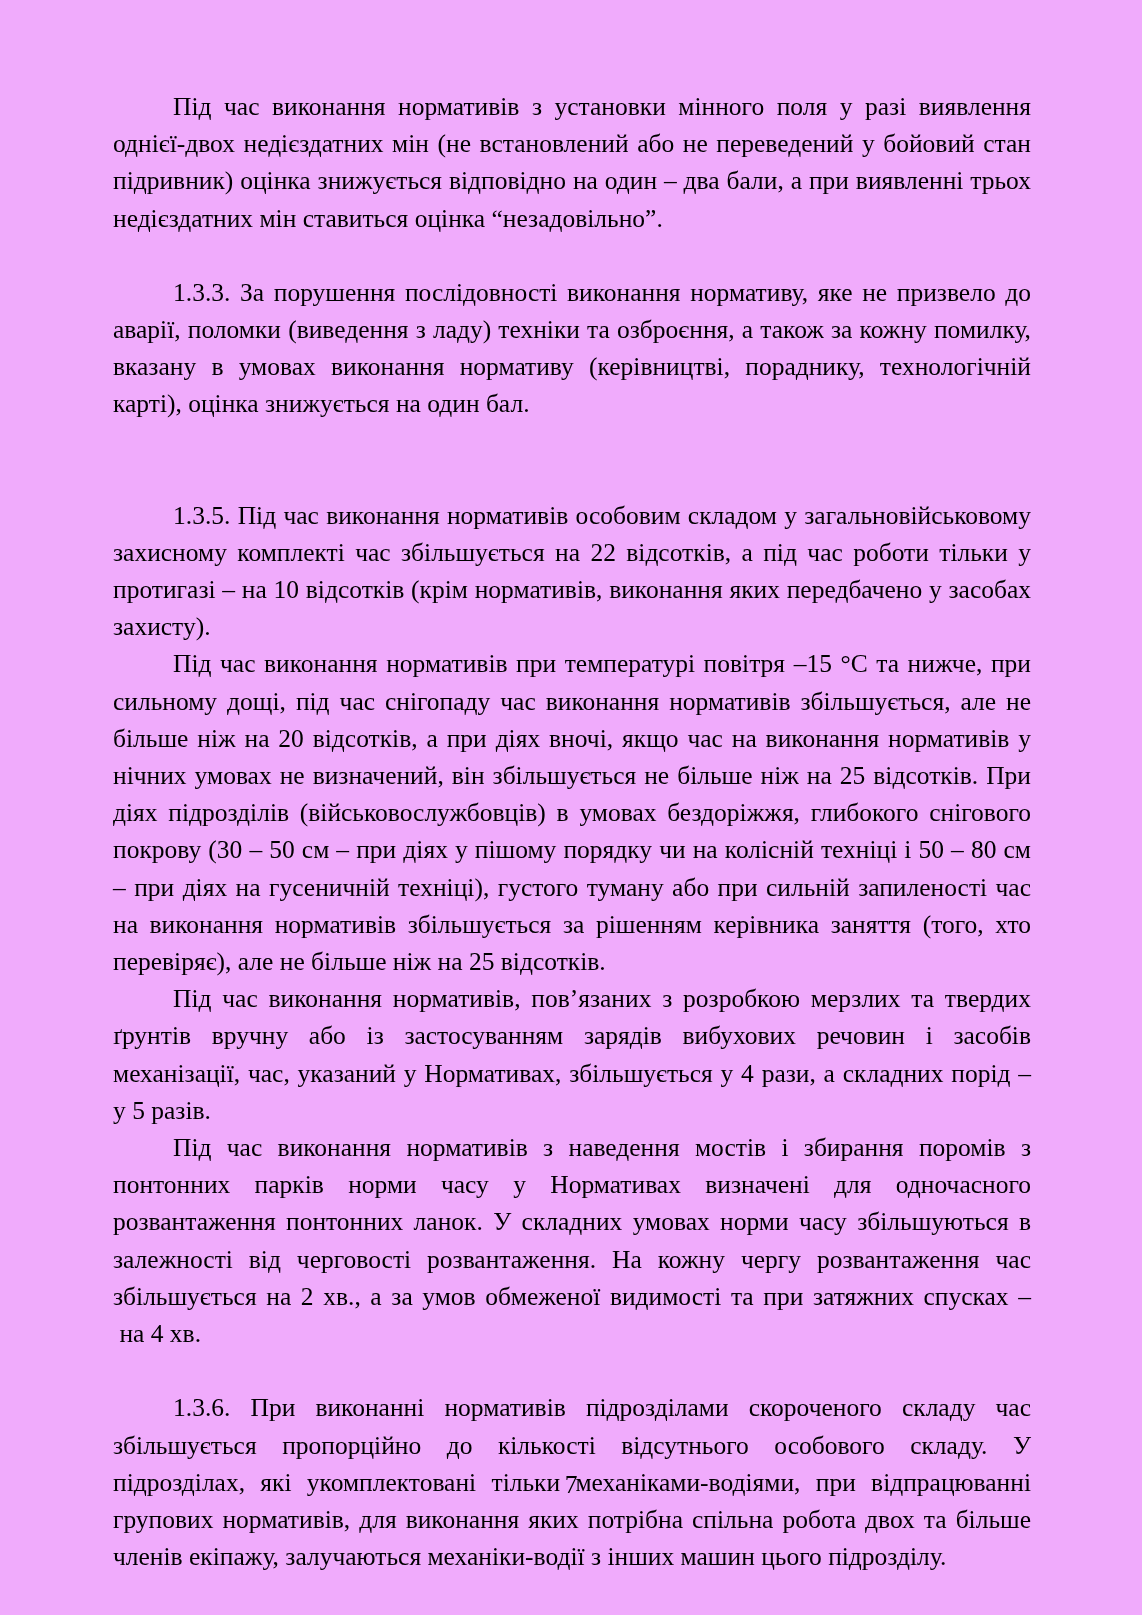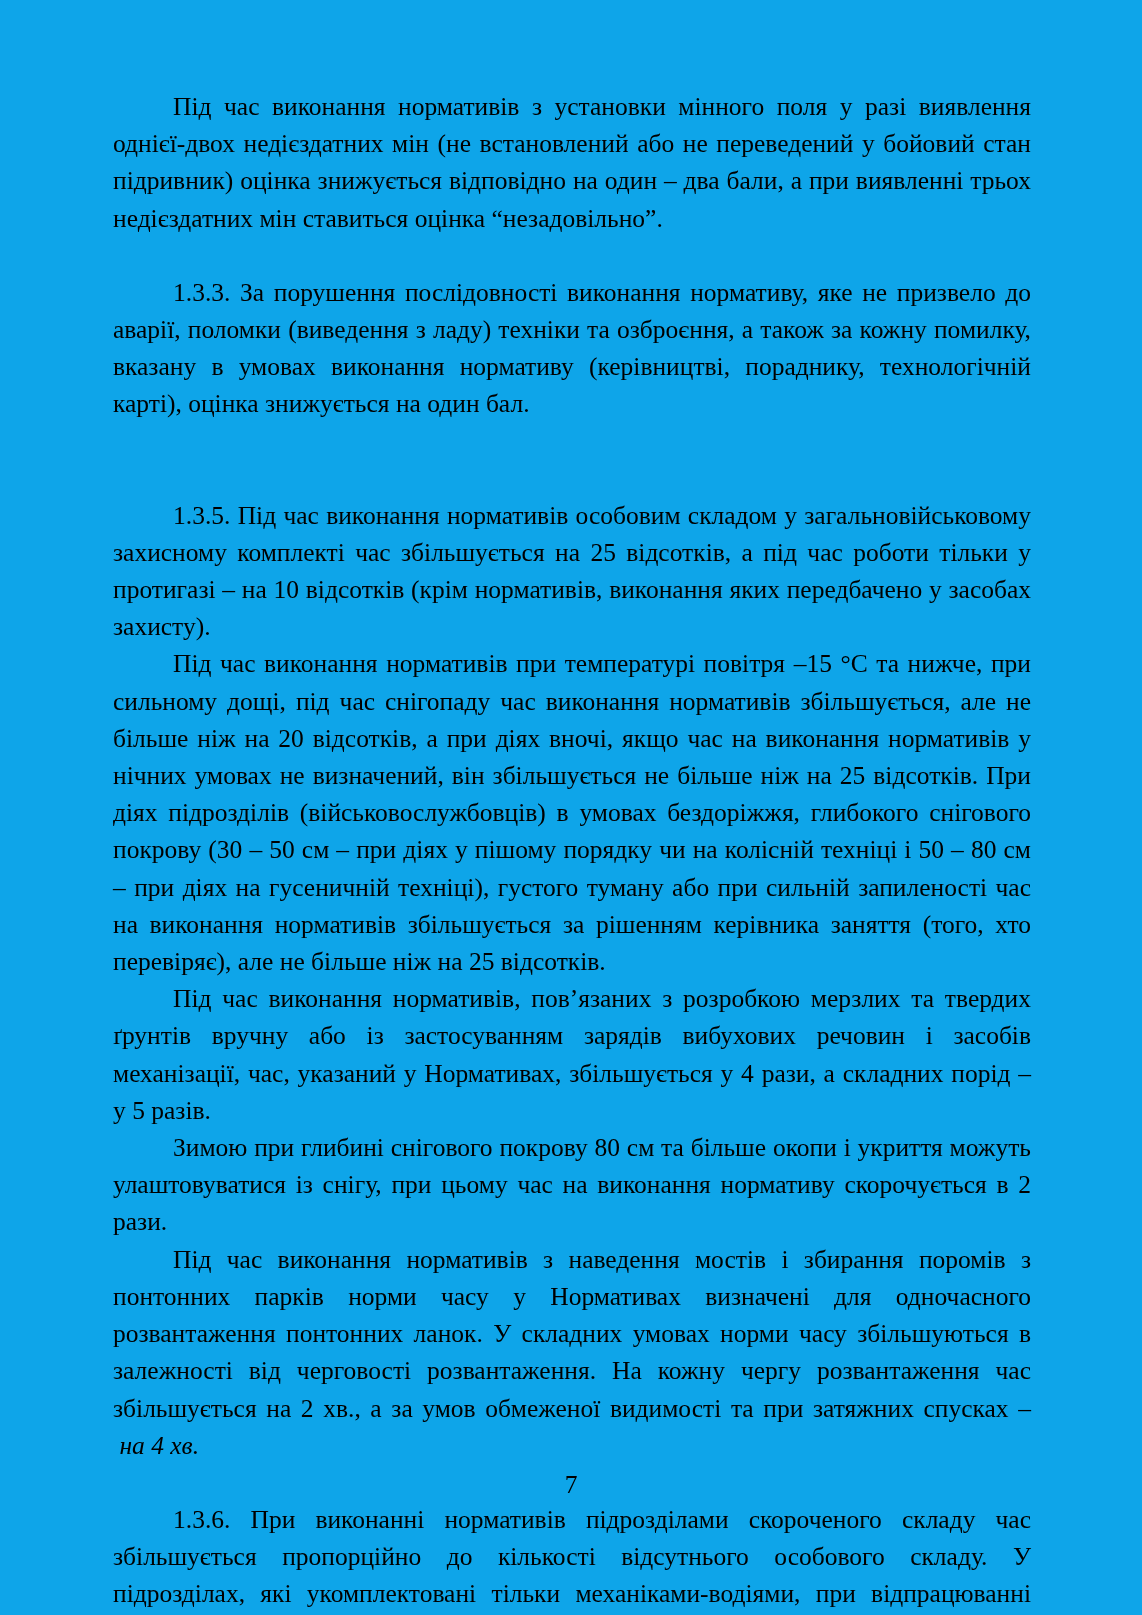--- a/index.html
+++ b/index.html
@@ -6,21 +6,21 @@
   html, body {
     margin: 0;
     padding: 0;
     background: #ffffff;
   }
   .page {
     position: relative;
     width: 1142px;
     height: 1615px;
     margin: 0 auto;
-    background: #0ea5e9;
+    background: #f0abfc;
     box-sizing: border-box;
     overflow: hidden;
   }
   .text-column {
     position: absolute;
     left: 113px;
     top: 88px;
     width: 918px;
     font-family: "Liberation Serif", "DejaVu Serif", serif;
     font-size: 25.5px;
@@ -38,21 +38,20 @@
     text-align: justify;
   }
   p.para:last-child {
     text-align: justify;
   }
   .gap-large {
     height: 37px;
   }
   .leading-space {
     white-space: pre;
-    font-style: italic;
   }
   .page-number {
     position: absolute;
     left: 0;
     right: 0;
     top: 1470px;
     text-align: center;
     font-family: "Liberation Serif", "DejaVu Serif", serif;
     font-size: 25.5px;
     color: #000000;
@@ -69,27 +68,26 @@
 
     <div class="gap-large"></div>
 
     <p class="para">1.3.3. За порушення послідовності виконання нормативу, яке не призвело до аварії, поломки (виведення з ладу) техніки та озброєння, а також за кожну помилку, вказану в умовах виконання нормативу (керівництві, пораднику, технологічній карті), оцінка знижується на один бал.</p>
 
     <div class="gap-large"></div>
 
 
     <div class="gap-large"></div>
 
-    <p class="para">1.3.5. Під час виконання нормативів особовим складом у загальновійськовому захисному комплекті час збільшується на 25 відсотків, а під час роботи тільки у протигазі – на 10 відсотків (крім нормативів, виконання яких передбачено у засобах захисту).</p>
+    <p class="para">1.3.5. Під час виконання нормативів особовим складом у загальновійськовому захисному комплекті час збільшується на 22 відсотків, а під час роботи тільки у протигазі – на 10 відсотків (крім нормативів, виконання яких передбачено у засобах захисту).</p>
 
     <p class="para">Під час виконання нормативів при температурі повітря –15 °С та нижче, при сильному дощі, під час снігопаду час виконання нормативів збільшується, але не більше ніж на 20 відсотків, а при діях вночі, якщо час на виконання нормативів у нічних умовах не визначений, він збільшується не більше ніж на 25 відсотків. При діях підрозділів (військовослужбовців) в умовах бездоріжжя, глибокого снігового покрову (30 – 50 см – при діях у пішому порядку чи на колісній техніці і 50 – 80 см – при діях на гусеничній техніці), густого туману або при сильній запиленості час на виконання нормативів збільшується за рішенням керівника заняття (того, хто перевіряє), але не більше ніж на 25 відсотків.</p>
 
     <p class="para">Під час виконання нормативів, пов’язаних з розробкою мерзлих та твердих ґрунтів вручну або із застосуванням зарядів вибухових речовин і засобів механізації, час, указаний у Нормативах, збільшується у 4 рази, а складних порід – у 5 разів.</p>
 
-    <p class="para">Зимою при глибині снігового покрову 80 см та більше окопи і укриття можуть улаштовуватися із снігу, при цьому час на виконання нормативу скорочується в 2 рази.</p>
 
     <p class="para"><span>Під час виконання нормативів з наведення мостів і збирання поромів з понтонних парків норми часу у Нормативах визначені для одночасного розвантаження понтонних ланок. У складних умовах норми часу збільшуються в залежності від черговості розвантаження. На кожну чергу розвантаження час збільшується на 2 хв., а за умов обмеженої видимості та при затяжних спусках – </span><span class="leading-space"> на 4 хв.</span></p>
 
     <div class="gap-large"></div>
 
     <p class="para">1.3.6. При виконанні нормативів підрозділами скороченого складу час збільшується пропорційно до кількості відсутнього особового складу. У підрозділах, які укомплектовані тільки механіками-водіями, при відпрацюванні групових нормативів, для виконання яких потрібна спільна робота двох та більше членів екіпажу, залучаються механіки-водії з інших машин цього підрозділу.</p>
 
   </div>
 
   <div class="page-number">7</div>

